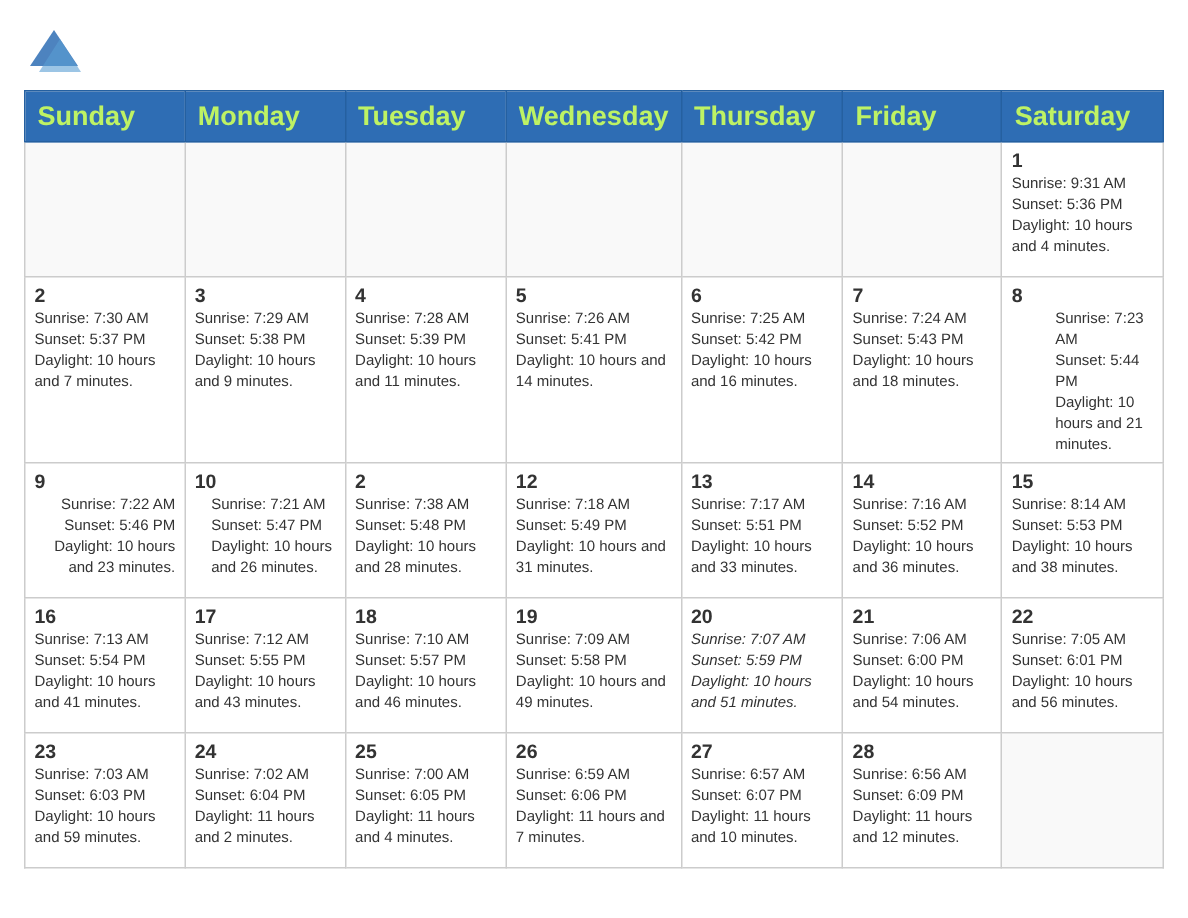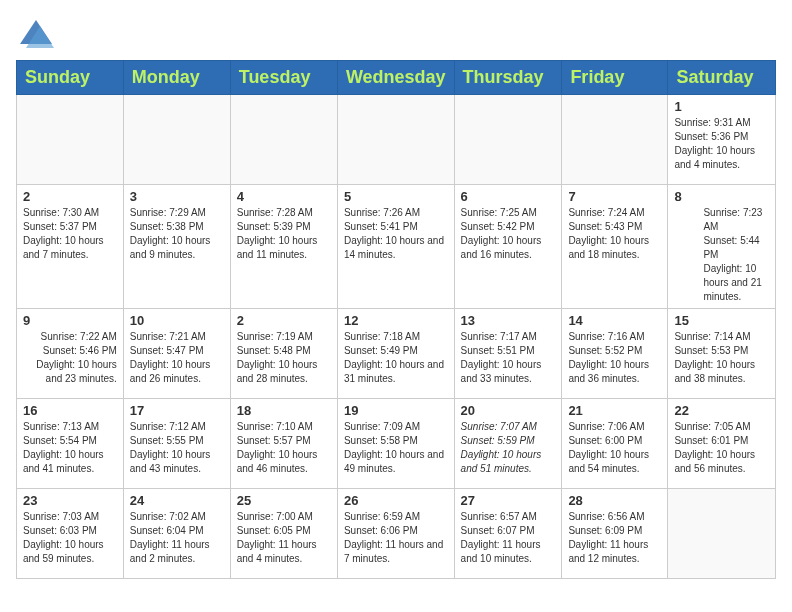--- a/index.html
+++ b/index.html
@@ -188,27 +188,27 @@
       </tr>
       <tr>
         <td>
           <span class="day-number">9</span>
           <div class="day-info" style="white-space: pre-line; text-align: right;">Sunrise: 7:22 AM
 Sunset: 5:46 PM
 Daylight: 10 hours and 23 minutes.</div>
         </td>
         <td>
           <span class="day-number">10</span>
-          <div class="day-info" style="white-space: pre-line;">Sunrise: 7:21 AM
+          <div class="day-info" style="white-space: pre-line; margin-left: 11px;">Sunrise: 7:21 AM
 Sunset: 5:47 PM
 Daylight: 10 hours and 26 minutes.</div>
         </td>
         <td>
           <span class="day-number">2</span>
-          <div class="day-info" style="white-space: pre-line;">Sunrise: 7:19 AM
+          <div class="day-info" style="white-space: pre-line;">Sunrise: 7:38 AM
 Sunset: 5:48 PM
 Daylight: 10 hours and 28 minutes.</div>
         </td>
         <td>
           <span class="day-number">12</span>
           <div class="day-info" style="white-space: pre-line;">Sunrise: 7:18 AM
 Sunset: 5:49 PM
 Daylight: 10 hours and 31 minutes.</div>
         </td>
         <td>
@@ -218,21 +218,21 @@
 Daylight: 10 hours and 33 minutes.</div>
         </td>
         <td>
           <span class="day-number">14</span>
           <div class="day-info" style="white-space: pre-line;">Sunrise: 7:16 AM
 Sunset: 5:52 PM
 Daylight: 10 hours and 36 minutes.</div>
         </td>
         <td>
           <span class="day-number">15</span>
-          <div class="day-info" style="white-space: pre-line;">Sunrise: 7:14 AM
+          <div class="day-info" style="white-space: pre-line;">Sunrise: 8:14 AM
 Sunset: 5:53 PM
 Daylight: 10 hours and 38 minutes.</div>
         </td>
       </tr>
       <tr>
         <td>
           <span class="day-number">16</span>
           <div class="day-info" style="white-space: pre-line;">Sunrise: 7:13 AM
 Sunset: 5:54 PM
 Daylight: 10 hours and 41 minutes.</div>

